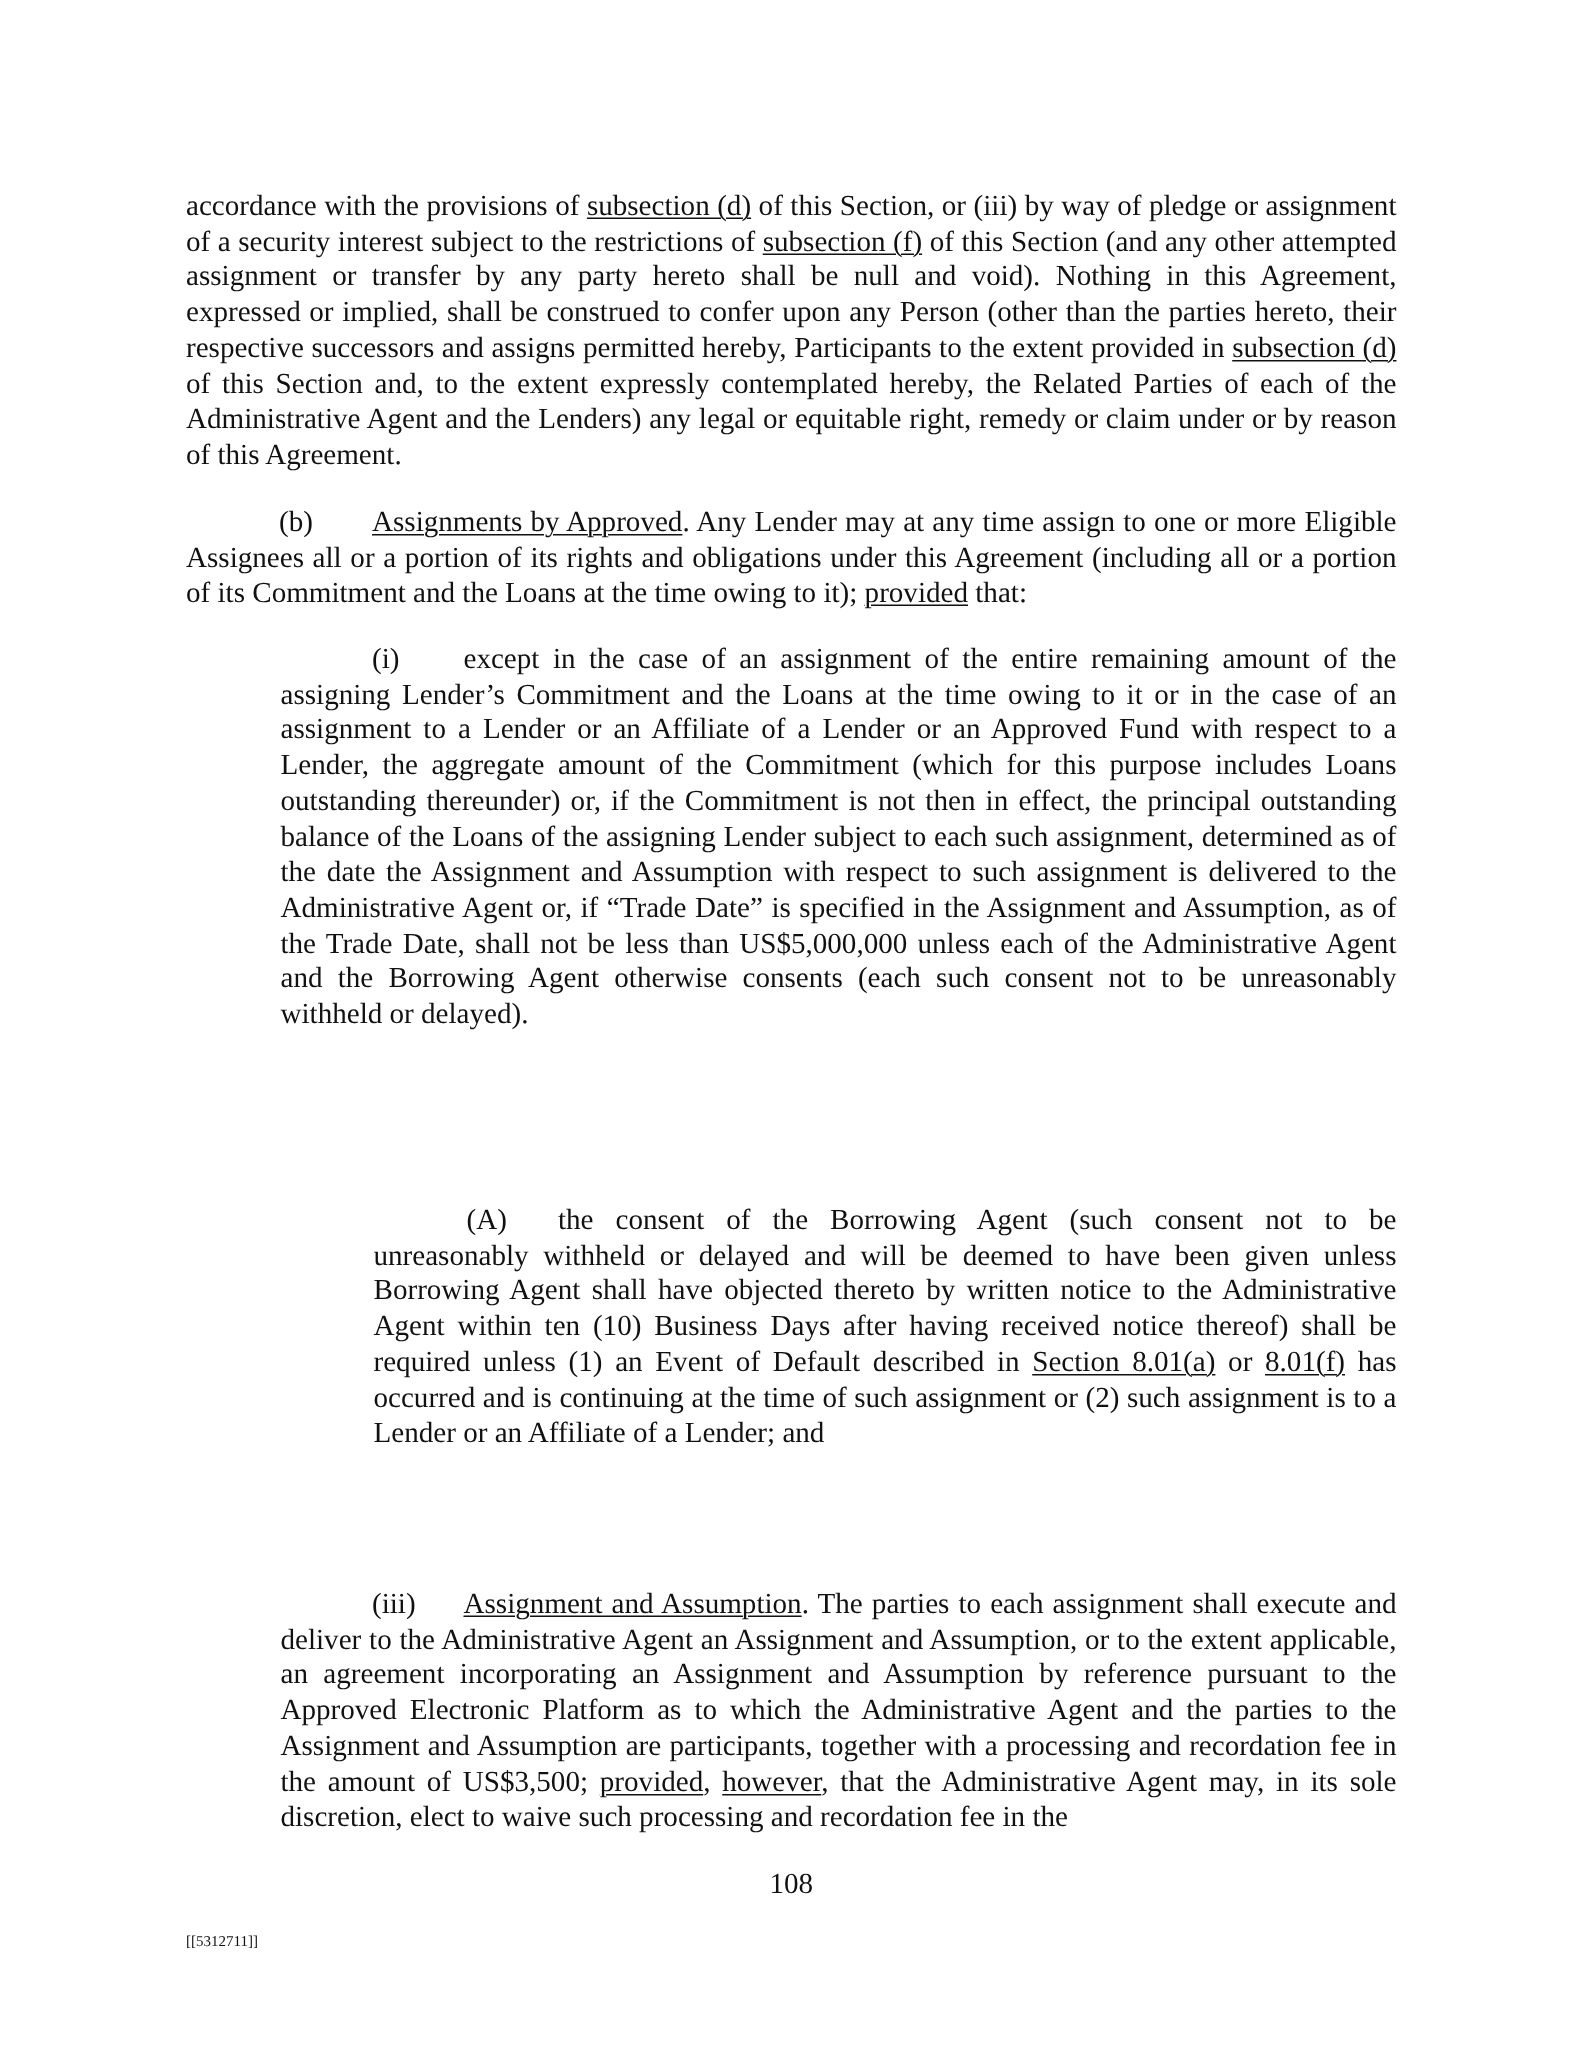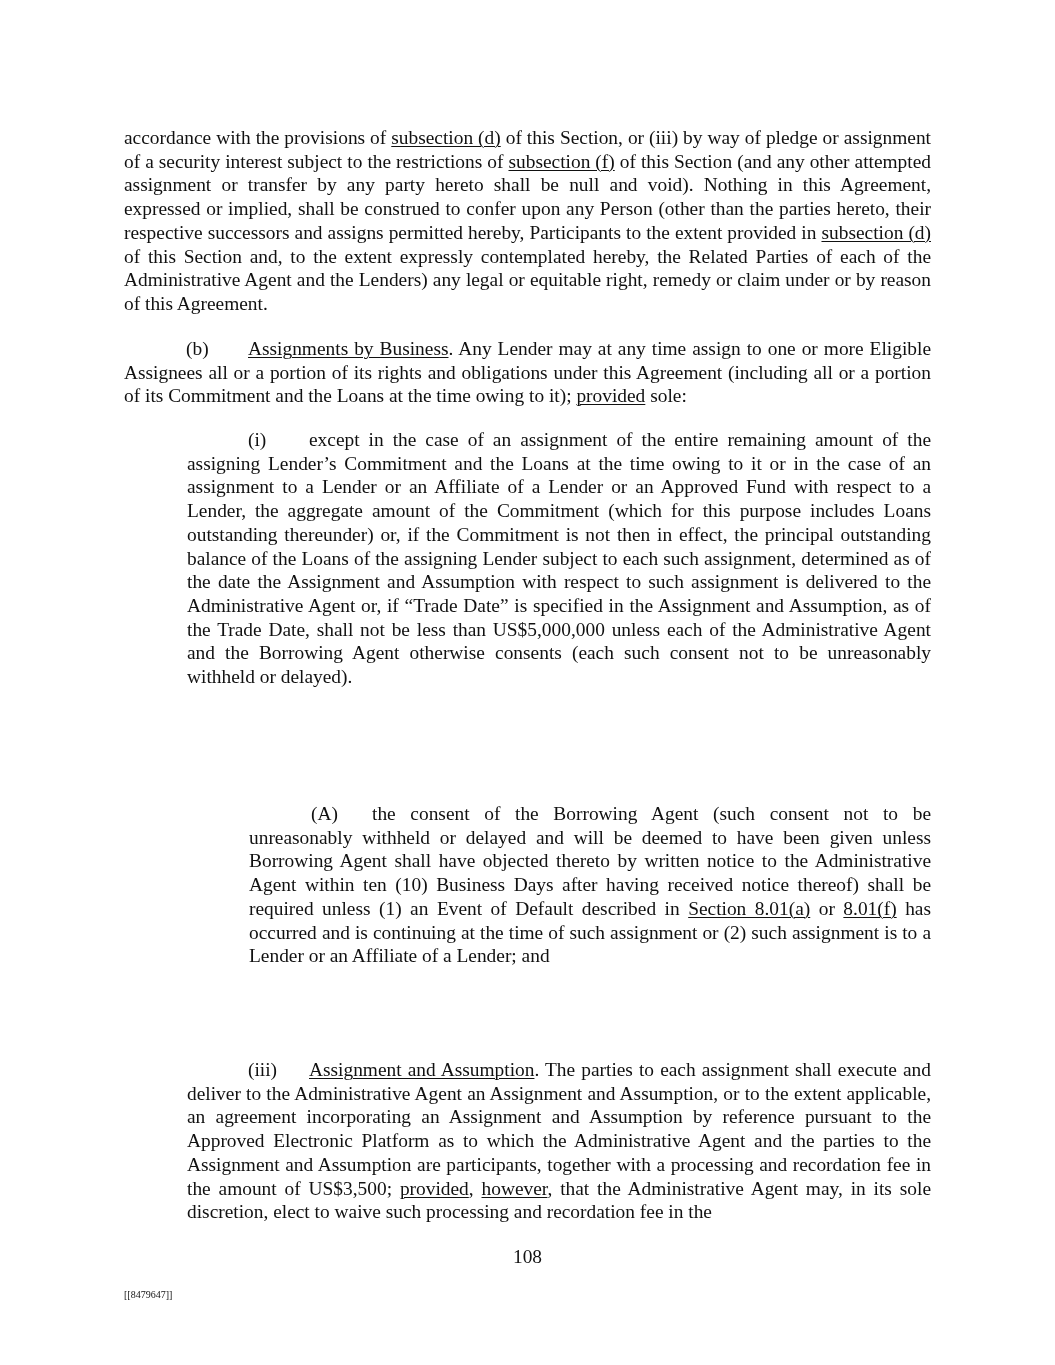--- a/index.html
+++ b/index.html
@@ -65,20 +65,20 @@
       top: 1289px;
       font-size: 10px;
       line-height: 12px;
     }
   </style>
 </head>
 <body>
 
 <div class="page">
   <p class="para" id="p1"><span>accordance with the provisions of </span><span class="u">subsection (d)</span><span> of this Section, or (iii) by way of pledge or assignment of a security interest subject to the restrictions of </span><span class="u">subsection (f)</span><span> of this Section (and any other attempted assignment or transfer by any party hereto shall be null and void).  Nothing in this Agreement, expressed or implied, shall be construed to confer upon any Person (other than the parties hereto, their respective successors and assigns permitted hereby, Participants to the extent provided in </span><span class="u">subsection (d)</span><span> of this Section and, to the extent expressly contemplated hereby, the Related Parties of each of the Administrative Agent and the Lenders) any legal or equitable right, remedy or claim under or by reason of this Agreement.</span></p>
-  <p class="para" id="p2"><span class="label">(b)</span><span class="u">Assignments by Business</span><span>.  Any Lender may at any time assign to one or more Eligible Assignees all or a portion of its rights and obligations under this Agreement (including all or a portion of its Commitment and the Loans at the time owing to it); </span><span class="u">provided</span><span> sole:</span></p>
+  <p class="para" id="p2"><span class="label">(b)</span><span class="u">Assignments by Approved</span><span>.  Any Lender may at any time assign to one or more Eligible Assignees all or a portion of its rights and obligations under this Agreement (including all or a portion of its Commitment and the Loans at the time owing to it); </span><span class="u">provided</span><span> that:</span></p>
   <p class="para" id="p3"><span class="label">(i)</span><span>except in the case of an assignment of the entire remaining amount of the assigning Lender’s Commitment and the Loans at the time owing to it or in the case of an assignment to a Lender or an Affiliate of a Lender or an Approved Fund with respect to a Lender, the aggregate amount of the Commitment (which for this purpose includes Loans outstanding thereunder) or, if the Commitment is not then in effect, the principal outstanding balance of the Loans of the assigning Lender subject to each such assignment, determined as of the date the Assignment and Assumption with respect to such assignment is delivered to the Administrative Agent or, if “Trade Date” is specified in the Assignment and Assumption, as of the Trade Date, shall not be less than US$5,000,000 unless each of the Administrative Agent and the Borrowing Agent otherwise consents (each such consent not to be unreasonably withheld or delayed).</span></p>
   <p class="para" id="p5"><span class="label">(A)</span><span>the consent of the Borrowing Agent (such consent not to be unreasonably withheld or delayed and will be deemed to have been given unless Borrowing Agent shall have objected thereto by written notice to the Administrative Agent within ten (10) Business Days after having received notice thereof) shall be required unless (1) an Event of Default described in </span><span class="u">Section 8.01(a)</span><span> or </span><span class="u">8.01(f)</span><span> has occurred and is continuing at the time of such assignment or (2) such assignment is to a Lender or an Affiliate of a Lender; and</span></p>
   <p class="para" id="p7"><span class="label">(iii)</span><span class="u">Assignment and Assumption</span><span>.  The parties to each assignment shall execute and deliver to the Administrative Agent an Assignment and Assumption, or to the extent applicable, an agreement incorporating an Assignment and Assumption by reference pursuant to the Approved Electronic Platform as to which the Administrative Agent and the parties to the Assignment and Assumption are participants, together with a processing and recordation fee in the amount of US$3,500; </span><span class="u">provided</span><span>, </span><span class="u">however</span><span>, that the Administrative Agent may, in its sole discretion, elect to waive such processing and recordation fee in the</span></p>
 
   <div class="page-number">108</div>
-  <div class="doc-id">[[8479647]]</div>
+  <div class="doc-id">[[5312711]]</div>
 </div>
 
 </body></html>

